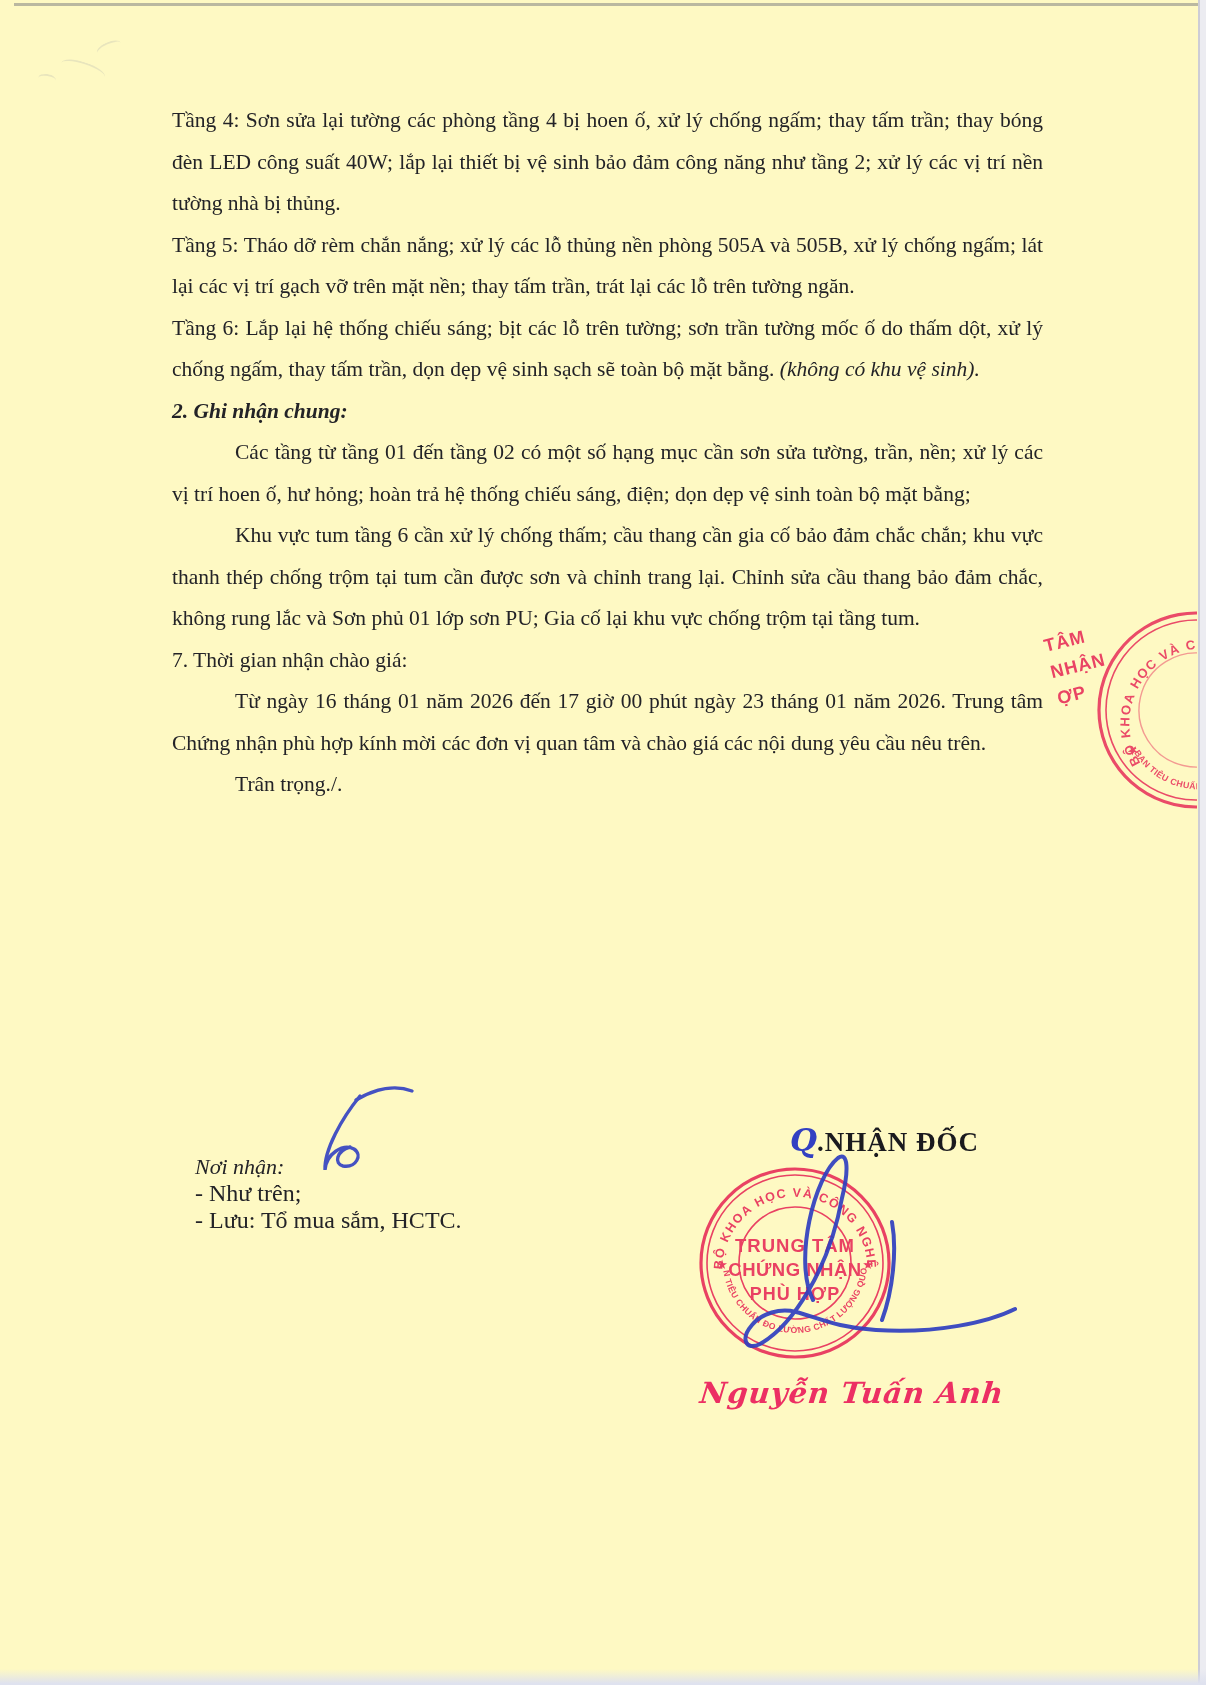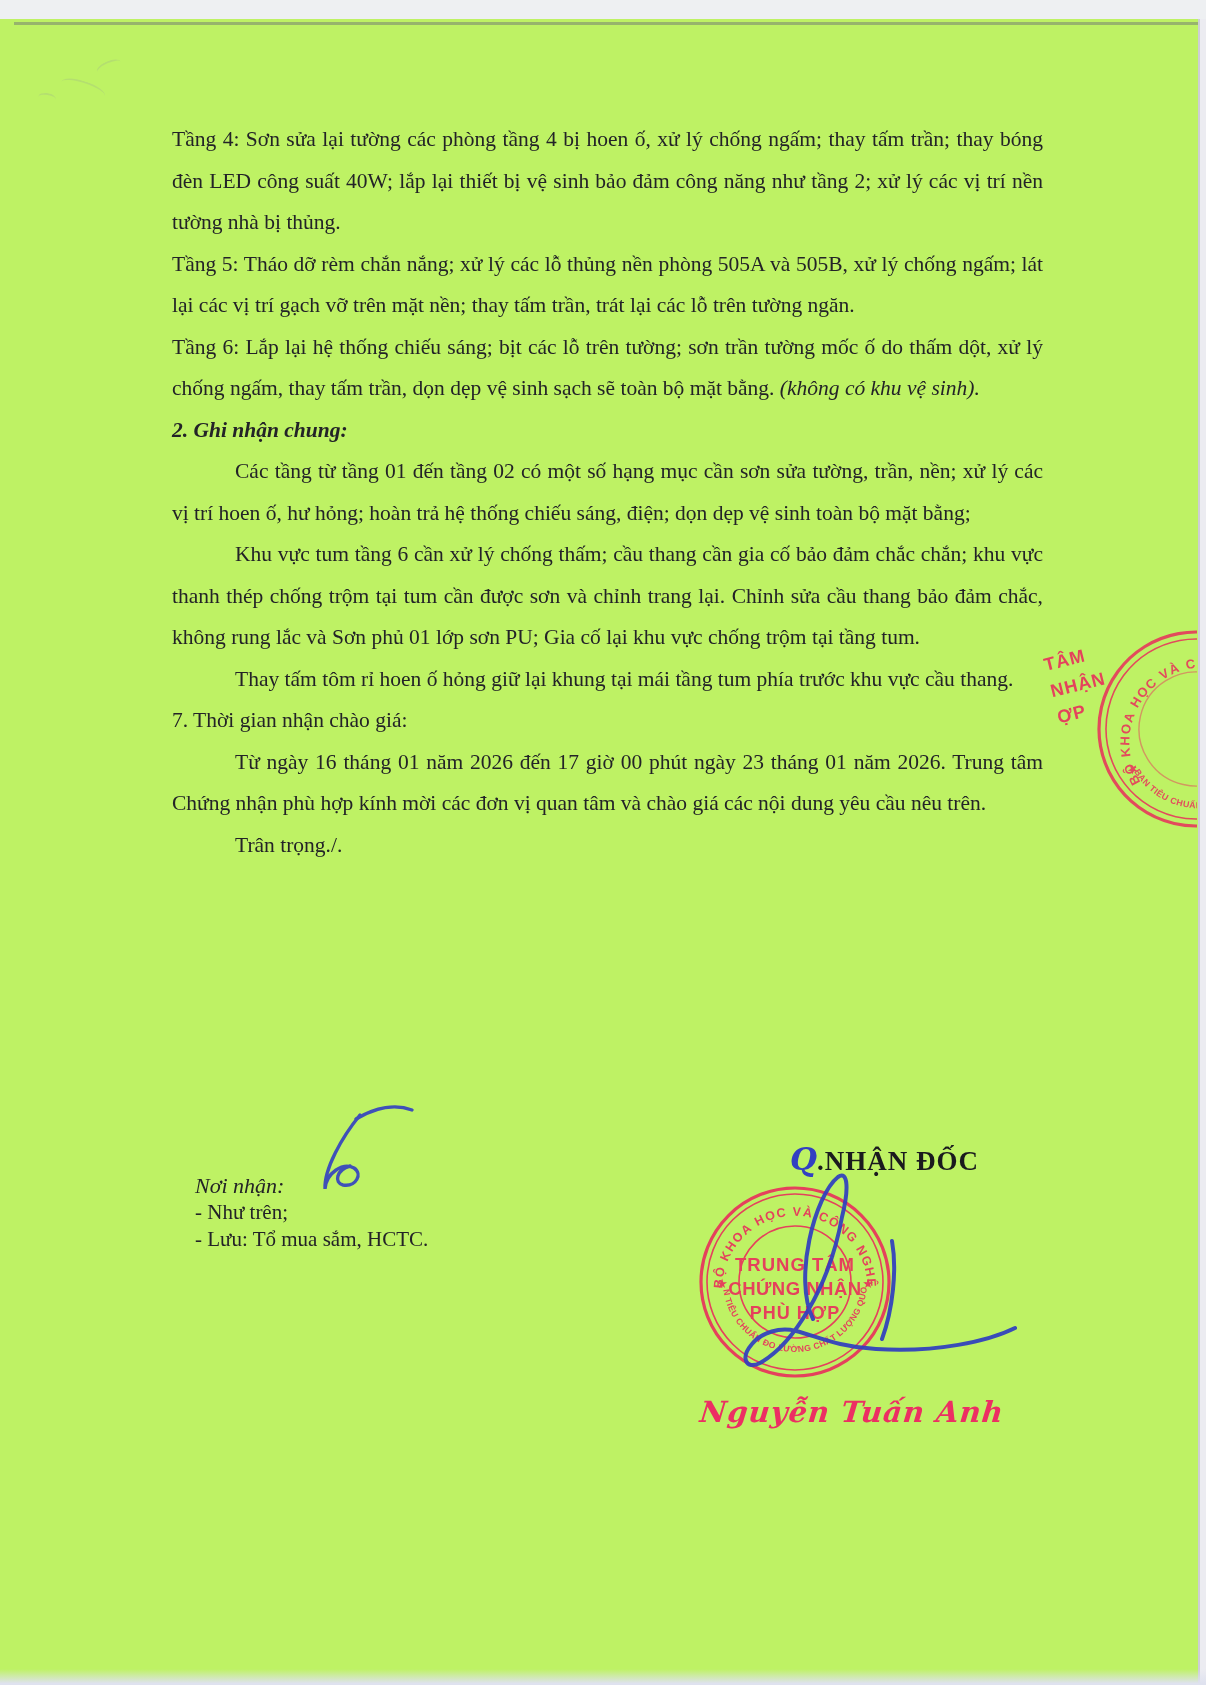--- a/index.html
+++ b/index.html
@@ -3,21 +3,21 @@
 <meta charset="utf-8">
 <style>
   html,body{margin:0;padding:0;}
   body{
     width:1206px;height:1685px;position:relative;
     background:#eef0f2;
     font-family:"Liberation Serif", serif;
     overflow:hidden;
   }
   .page{
-    position:absolute;inset:0;background:#bef264;overflow:hidden;margin-top:19px;
+    position:absolute;inset:0;background:#fef9c3;overflow:hidden;
   }
   
   .scan-top-line{position:absolute;top:3px;left:14px;right:0;height:3px;background:rgba(105,105,118,.45);}
   .page-edge-right{position:absolute;top:0;right:6px;width:2px;height:100%;background:#cdcdd6;}
   .outside-right{position:absolute;top:0;right:0;width:6px;height:100%;background:#ececf1;}
   .bottom-band{position:absolute;left:0;right:0;bottom:0;height:16px;
     background:linear-gradient(to bottom, rgba(223,226,240,0), #dfe2ef 90%);}
   .smudge{position:absolute;border-top:2px solid #8b8fa3;opacity:.18;border-radius:50%;}
   .smudge.s1{left:60px;top:62px;width:46px;height:14px;transform:rotate(18deg);}
   .smudge.s2{left:96px;top:42px;width:26px;height:10px;transform:rotate(-24deg);}
@@ -30,21 +30,21 @@
     text-align:justify;
   }
   .content p{margin:0;}
   .indent{text-indent:63px;}
   .bi{font-weight:bold;font-style:italic;}
   .it{font-style:italic;}
 
   
   .noi-nhan{position:absolute;left:195px;top:1154px;color:#232327;}
   .noi-nhan .label{font-size:22px;font-weight:normal;font-style:italic;}
-  .noi-nhan .item{font-size:21px;line-height:27px;}
+  .noi-nhan .item{font-size:24px;line-height:27px;}
 
   
   .giam-doc{position:absolute;left:790px;top:1122px;white-space:nowrap;}
   .giam-doc .q-initial{
     color:#3240c2;font-family:"DejaVu Serif", serif;font-style:italic;
     font-weight:bold;font-size:31px;letter-spacing:0;
   }
   .giam-doc .title{
     color:#1a1a1e;font-weight:bold;font-size:27px;letter-spacing:1px;
     font-family:"Liberation Serif", serif;
@@ -91,21 +91,20 @@
   <div class="smudge s2"></div>
   <div class="smudge s3"></div>
 
   <div class="content">
     <p>Tầng 4: Sơn sửa lại tường các phòng tầng 4 bị hoen ố, xử lý chống ngấm; thay tấm trần; thay bóng đèn LED công suất 40W; lắp lại thiết bị vệ sinh bảo đảm công năng như tầng 2; xử lý các vị trí nền tường nhà bị thủng.</p>
     <p>Tầng 5: Tháo dỡ rèm chắn nắng; xử lý các lỗ thủng nền phòng 505A và 505B, xử lý chống ngấm; lát lại các vị trí gạch vỡ trên mặt nền; thay tấm trần, trát lại các lỗ trên tường ngăn.</p>
     <p><span>Tầng 6: Lắp lại hệ thống chiếu sáng; bịt các lỗ trên tường; sơn trần tường mốc ố do thấm dột, xử lý chống ngấm, thay tấm trần, dọn dẹp vệ sinh sạch sẽ toàn bộ mặt bằng. </span><span class="it">(không có khu vệ sinh).</span></p>
     <p class="bi">2. Ghi nhận chung:</p>
     <p class="indent">Các tầng từ tầng 01 đến tầng 02 có một số hạng mục cần sơn sửa tường, trần, nền; xử lý các vị trí hoen ố, hư hỏng; hoàn trả hệ thống chiếu sáng, điện; dọn dẹp vệ sinh toàn bộ mặt bằng;</p>
     <p class="indent">Khu vực tum tầng 6 cần xử lý chống thấm; cầu thang cần gia cố bảo đảm chắc chắn; khu vực thanh thép chống trộm tại tum cần được sơn và chỉnh trang lại. Chỉnh sửa cầu thang bảo đảm chắc, không rung lắc và Sơn phủ 01 lớp sơn PU; Gia cố lại khu vực chống trộm tại tầng tum.</p>
-    <p class="indent">Thay tấm tôm rỉ hoen ố hỏng giữ lại khung tại mái tầng tum phía trước khu vực cầu thang.</p>
     <p>7. Thời gian nhận chào giá:</p>
     <p class="indent">Từ ngày 16 tháng 01 năm 2026 đến 17 giờ 00 phút ngày 23 tháng 01 năm 2026. Trung tâm Chứng nhận phù hợp kính mời các đơn vị  quan tâm và chào giá các nội dung yêu cầu nêu trên.</p>
     <p class="indent">Trân trọng./.</p>
   </div>
 
   <div class="noi-nhan">
     <div class="label">Nơi nhận:</div>
     <div class="item">- Như trên;</div>
     <div class="item">- Lưu: Tổ mua sắm, HCTC.</div>
   </div>

